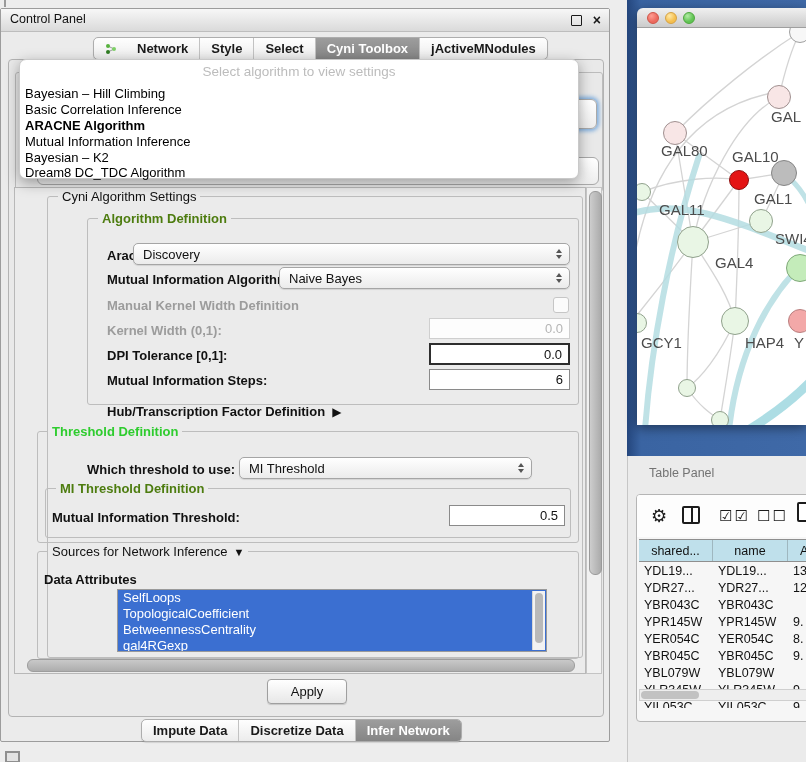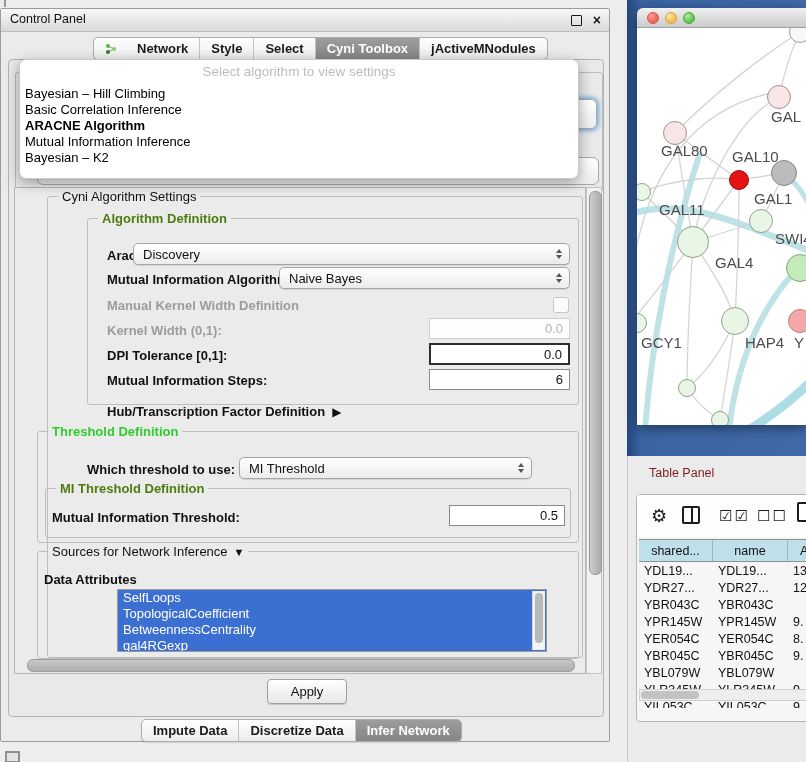--- a/index.html
+++ b/index.html
@@ -94,21 +94,21 @@
   .light{width:12px;height:12px;border-radius:50%;top:4px;box-sizing:border-box;}
   .light.red{background:radial-gradient(circle at 35% 30%,#ff9d92,#ec6a5e 60%);border:1px solid #ce5347;}
   .light.yellow{background:radial-gradient(circle at 35% 30%,#ffe9a8,#f5bf4f 60%);border:1px solid #d6a243;}
   .light.green{background:radial-gradient(circle at 35% 30%,#b2eba4,#61c454 60%);border:1px solid #4da73c;}
   .netcanvas{left:0;top:20px;width:169px;height:397px;background:#ffffff;overflow:hidden;}
   .node{position:absolute;border-radius:50%;box-sizing:border-box;}
   .nlabel{position:absolute;font-size:15px;color:#4c4c4c;white-space:nowrap;}
   
   .tableregion{left:627px;top:456px;width:179px;height:306px;background:#ebebeb;
     border-left:1px solid #c6c6c6;box-sizing:border-box;}
-  .tp-title{left:21px;top:10px;font-size:12.5px;color:#7f1d1d;}
+  .tp-title{left:21px;top:10px;font-size:12.5px;color:#737373;}
   .tp-inner{left:8px;top:38px;width:185px;height:228px;background:#f6f6f6;
     border:1px solid #b5b5b5;border-radius:4px 0 0 4px;box-sizing:border-box;overflow:hidden;}
   .tp-toolbar{left:0;top:0;width:100%;height:42px;background:#fdfdfd;}
   .icon-col{left:45px;top:11px;width:18px;height:18px;border:2px solid #1c1c1c;border-radius:2px;box-sizing:border-box;}
   .icon-col i{position:absolute;left:7px;top:0;width:2px;height:100%;background:#1c1c1c;}
   .icon-file{left:160px;top:7px;width:15px;height:20px;border:2px solid #1c1c1c;border-radius:2px;box-sizing:border-box;background:#fff;}
   .glyph{font-size:15px;color:#1c1c1c;letter-spacing:2px;white-space:nowrap;}
   .tbl{left:2px;top:44px;width:230px;}
   .tr{display:flex;height:17px;}
   .th{display:flex;height:21px;border-top:1px solid #8f8f8f;border-bottom:1px solid #8f8f8f;}
@@ -168,20 +168,21 @@
       <div class="abs gray-combo-text" style="left:24px;top:5px;">gal-filtered sif default node</div>
     </div>
 
     <div class="abs popup">
       <div class="abs popup-placeholder">Select algorithm to view settings</div>
       <div class="abs popup-item" style="top:26px;">Bayesian – Hill Climbing</div>
       <div class="abs popup-item" style="top:42px;">Basic Correlation Inference</div>
       <div class="abs popup-item bold" style="top:58px;">ARACNE Algorithm</div>
       <div class="abs popup-item" style="top:74px;">Mutual Information Inference</div>
       <div class="abs popup-item" style="top:90px;">Bayesian – K2</div>
+      <div class="abs popup-item" style="top:105px;">Dream8 DC_TDC Algorithm</div>
     </div>
 
     <div class="abs scrollpane">
 
       <div class="abs group" style="left:32px;top:8px;width:534px;height:460px;">
         <div class="group-label" style="color:#111;">Cyni Algorithm Settings</div>
       </div>
 
       <div class="abs group" style="left:72px;top:30px;width:490px;height:185px;">
         <div class="group-label blue-label">Algorithm Definition</div>

